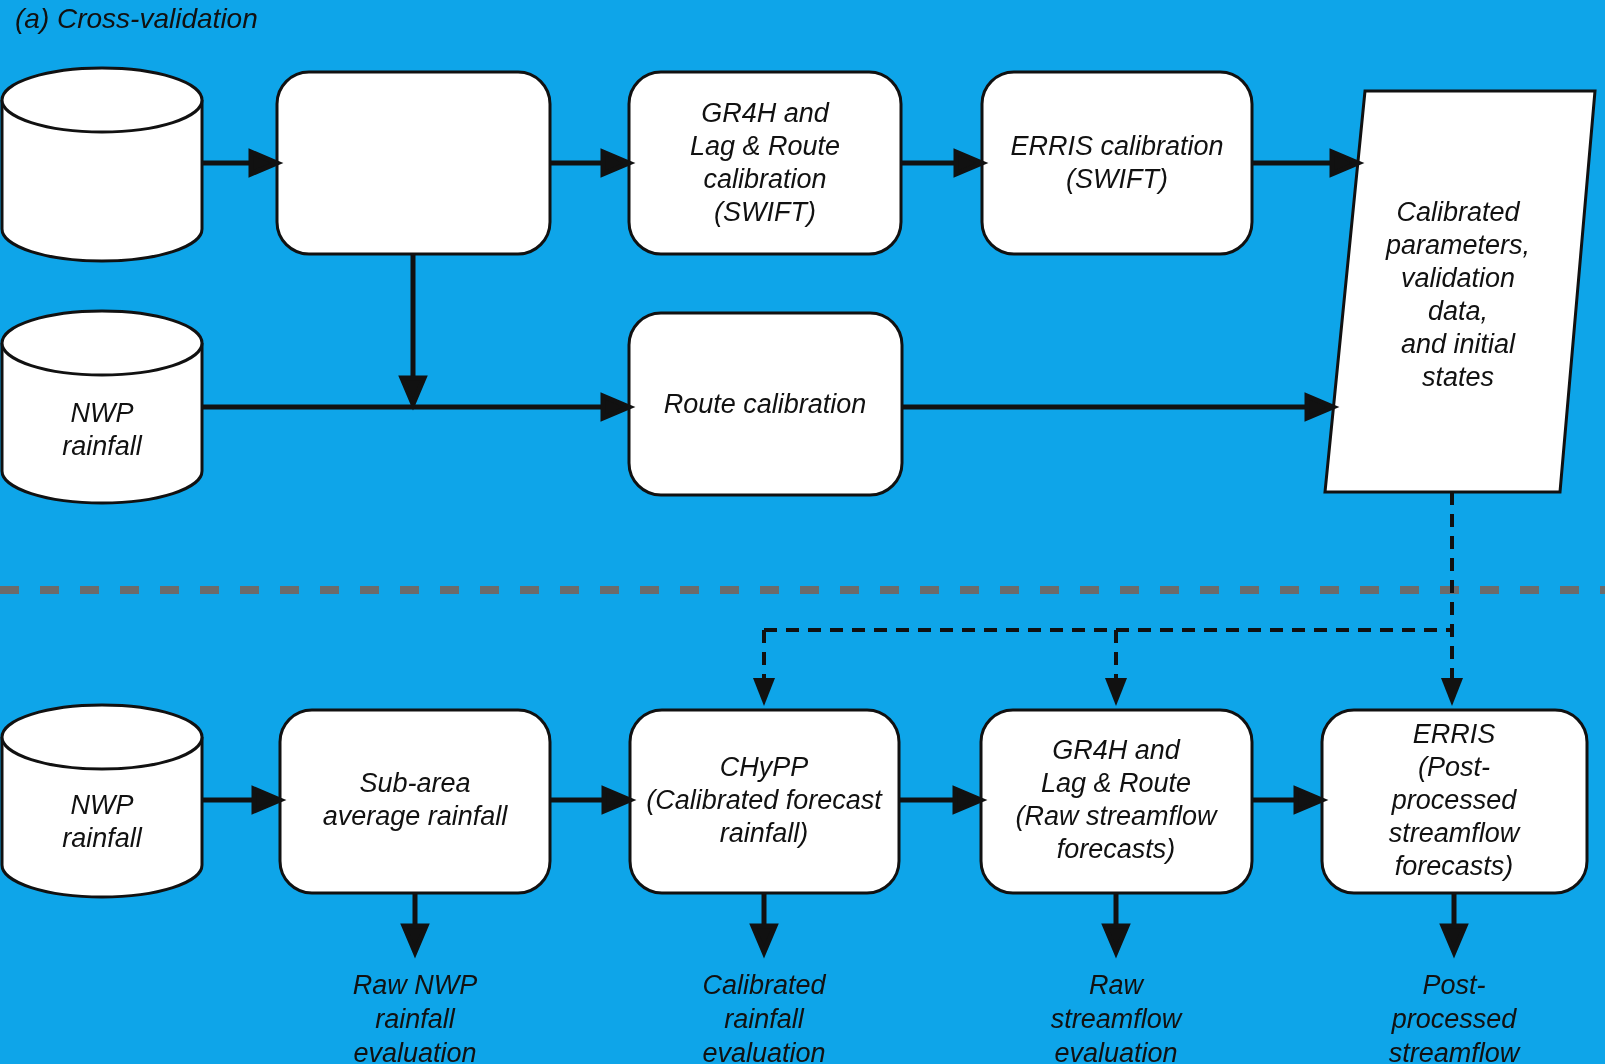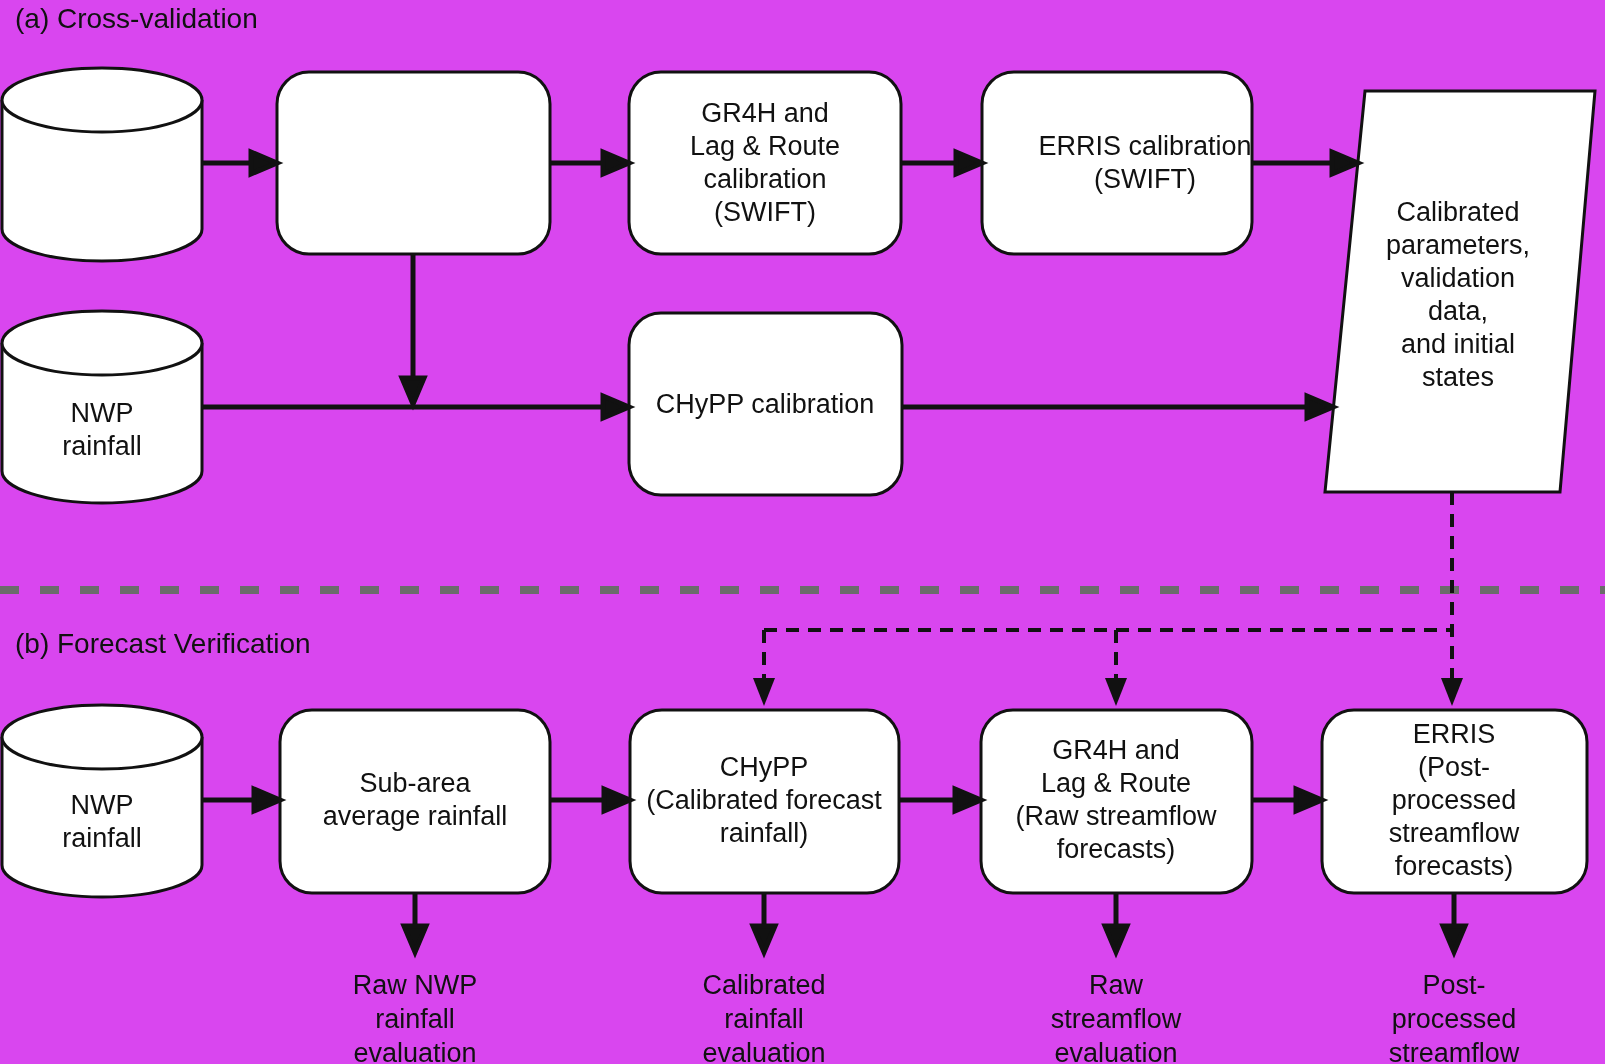--- a/index.html
+++ b/index.html
@@ -1,17 +1,17 @@
 <!DOCTYPE html>
 <html><head>
 <meta charset="utf-8">
 <style>
   html,body{margin:0;padding:0;background:#fff;}
-  #figure{position:relative;width:1605px;height:1064px;background:#d946ef;overflow:hidden;
-          font-family:"Liberation Sans", sans-serif;color:#111;}
+  #figure{position:relative;width:1605px;height:1064px;background:#0ea5e9;overflow:hidden;
+          font-family:"Liberation Sans", sans-serif;color:#111;font-style:italic;}
   #diagram-svg{position:absolute;left:0;top:0;}
   .label{position:absolute;font-size:27px;line-height:33px;text-align:center;
          white-space:pre-line;transform:translate(-50%,-50%);color:#111;}
   .eval-label{position:absolute;font-size:27px;line-height:34px;text-align:center;
          white-space:pre-line;transform:translate(-50%,0);color:#111;}
   .section-title{position:absolute;font-size:28px;line-height:34px;text-align:left;
          white-space:pre;color:#111;}
 </style>
 </head>
 <body>
@@ -119,31 +119,30 @@
       <line x1="1116" y1="630" x2="1116" y2="678"></line>
     </g>
     <g fill="#111111" stroke="none">
       <polygon points="764,706 753,678 775,678"></polygon>
       <polygon points="1116,706 1105,678 1127,678"></polygon>
       <polygon points="1452,706 1441,678 1463,678"></polygon>
     </g>
   </svg>
 
   <div class="section-title" style="left:15px;top:2px;">(a) Cross-validation</div>
-  <div class="section-title" style="left:15px;top:627px;">(b) Forecast Verification</div>
 
   <div class="label" style="left:102px;top:430px;">NWP
 rainfall</div>
   <div class="label" style="left:765px;top:163px;">GR4H and
 Lag &amp; Route
 calibration
 (SWIFT)</div>
-  <div class="label" style="left:1117px;top:163px;margin-left:28px;">ERRIS calibration
+  <div class="label" style="left:1117px;top:163px;">ERRIS calibration
 (SWIFT)</div>
-  <div class="label" style="left:765px;top:404px;">CHyPP calibration</div>
+  <div class="label" style="left:765px;top:404px;">Route calibration</div>
   <div class="label" style="left:1458px;top:295px;">Calibrated
 parameters,
 validation data,
 and initial states</div>
 
   <div class="label" style="left:102px;top:822px;">NWP
 rainfall</div>
   <div class="label" style="left:764px;top:800px;">CHyPP
 (Calibrated forecast
 rainfall)</div>

